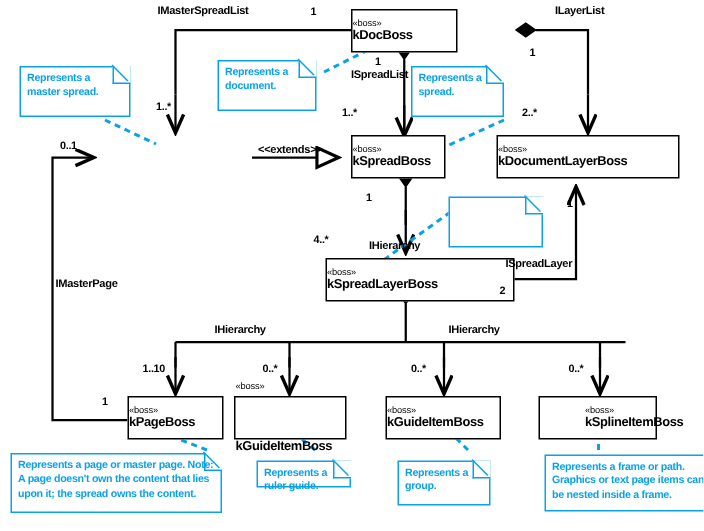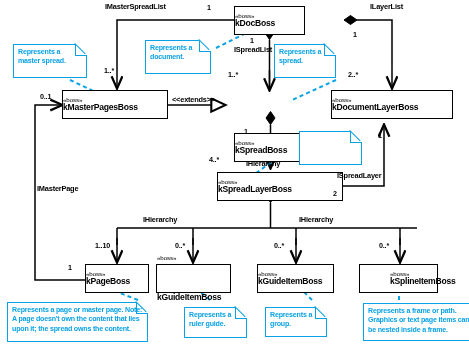--- a/index.html
+++ b/index.html
@@ -177,26 +177,22 @@
       <path d="M312,300 L302,290"></path>
       <path d="M399,300 L399,290"></path>
     </g>
   </svg>
 
   <div class="uml-class" style="left:234px; top:6px; width:71px; height:29px;">
     <span class="uml-stereotype">«boss»</span>
     <span class="uml-name">kDocBoss</span>
   </div>
 
-  <div class="uml-class" style="left:62px; top:90px; width:106px; height:29px;">
-    <span class="uml-stereotype">«boss»</span>
-    <span class="uml-name">kMasterPagesBoss</span>
-  </div>
-
-  <div class="uml-class" style="left:234px; top:90px; width:83px; height:29px;margin-top:43px;">
+
+  <div class="uml-class" style="left:234px; top:90px; width:63px; height:29px;">
     <span class="uml-stereotype">«boss»</span>
     <span class="uml-name">kSpreadBoss</span>
   </div>
 
   <div class="uml-class" style="left:331px; top:90px; width:122px; height:29px;">
     <span class="uml-stereotype">«boss»</span>
     <span class="uml-name">kDocumentLayerBoss</span>
   </div>
 
   <div class="uml-class" style="left:217px; top:172px; width:126px; height:29px;">
@@ -268,21 +264,21 @@
 
   <div class="note" style="left:299px; top:131px; width:63px; height:34px;">
     <span class="note-fold"></span>
   </div>
 
   <div class="note" style="left:7px; top:302px; width:141px; height:40px;">
     <span class="note-fold"></span>
     <span class="note-body">Represents a page or master page. Note: A page doesn't own the content that lies upon it; the spread owns the content.</span>
   </div>
 
-  <div class="note" style="left:171px; top:307px; width:63px; height:31px;margin-left:13px;">
+  <div class="note" style="left:171px; top:307px; width:63px; height:18px;">
     <span class="note-fold"></span>
     <span class="note-body">Represents a ruler guide.</span>
   </div>
 
   <div class="note" style="left:265px; top:307px; width:62px; height:30px;">
     <span class="note-fold"></span>
     <span class="note-body">Represents a group.</span>
   </div>
 
   <div class="note" style="left:340px; top:303px; width:121px; height:38px;margin-left:23px;">

